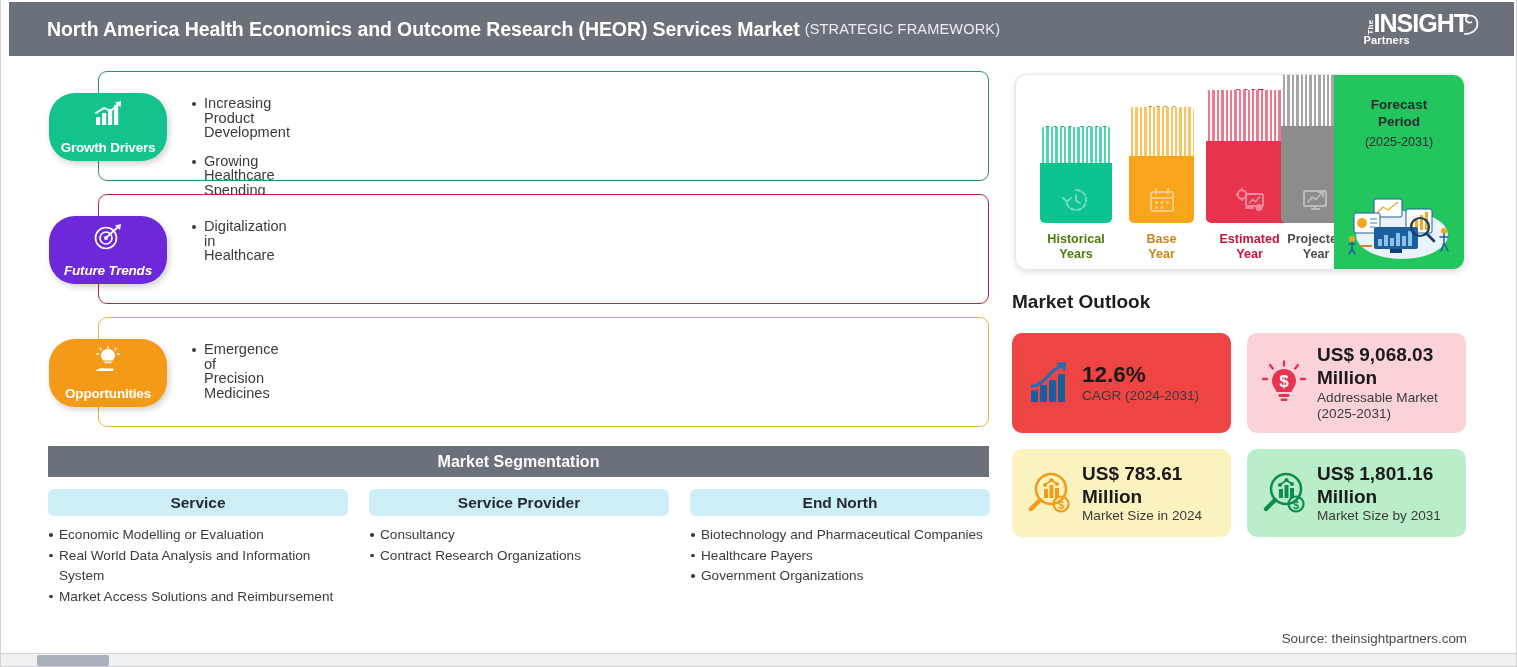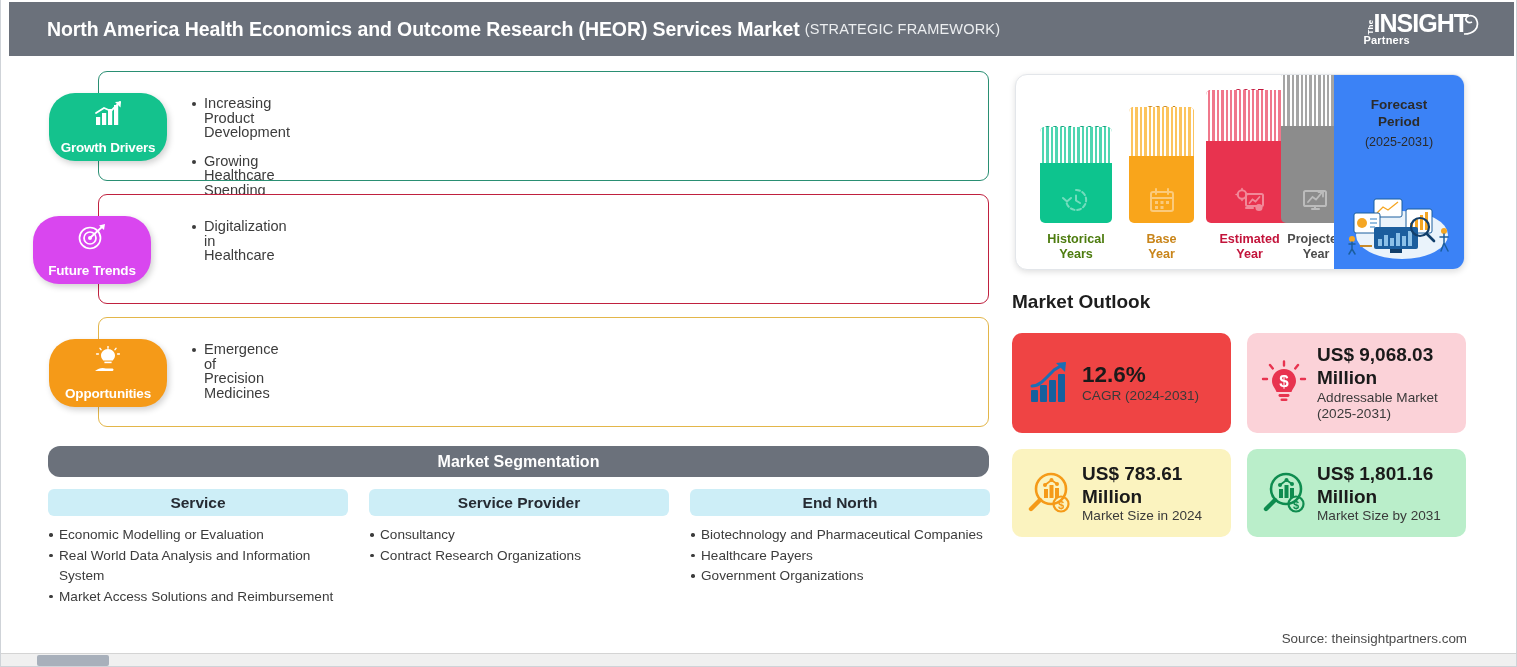--- a/index.html
+++ b/index.html
@@ -116,21 +116,21 @@
     position: absolute; left: 1px; top: 6px;
     width: 4px; height: 4px; border-radius: 50%;
     background: #3c3c3c;
   }
 
   
   #seg-header {
     position: absolute; left: 47px; top: 446px;
     width: 941px; height: 31px;
     background: #6b717b;
-    border-radius: 12px;
+    border-radius: 0;
     display: flex; align-items: center; justify-content: center;
   }
   #seg-header span {
     color: #ffffff; font-size: 16px; font-weight: bold;
   }
   .seg-col { position: absolute; top: 489px; }
   .seg-col-head {
     background: #cdeef7;
     border-radius: 6px;
     height: 27px;
@@ -163,21 +163,21 @@
     width: 450px; height: 196px;
     background: #ffffff;
     border-radius: 12px;
     border: 1px solid #e3e6ea;
     box-shadow: 0 2px 6px rgba(0,0,0,.13);
     overflow: hidden;
   }
   #forecast-side {
     position: absolute; right: 0; top: 0;
     width: 130px; height: 100%;
-    background: #3b82f6;
+    background: #22c55e;
     display: flex; flex-direction: column;
     align-items: center;
     padding-top: 22px;
   }
   #forecast-side .f-title {
     font-size: 13.5px; font-weight: bold; color: #2b2b2b;
     text-align: center; line-height: 1.25;
   }
   #forecast-side .f-sub {
     font-size: 12.5px; color: #2b2b2b;
@@ -283,21 +283,21 @@
     </div>
     <ul class="bullets" style="left:190px; top:96px;">
       <li>Increasing Product Development</li>
       <li>Growing Healthcare Spending</li>
       <li>Surge in Clinical Trials</li>
     </ul>
   </div>
 
   <div class="row-wrap">
     <div class="row-box" style="left:97px; top:194px; width:891px; height:110px; border:1.4px solid #c0213f;"></div>
-    <div class="row-badge" style="left:32px; top:216px; background:#d946ef;">
+    <div class="row-badge" style="left:48px; top:216px; background:#6d28d9;font-style:italic;">
       <svg class="badge-icon" viewBox="0 0 34 28">
         <circle cx="15" cy="15" r="10.5" fill="none" stroke="#fff" stroke-width="1.7"></circle>
         <circle cx="15" cy="15" r="6" fill="none" stroke="#fff" stroke-width="1.7"></circle>
         <circle cx="15" cy="15" r="2" fill="#fff"></circle>
         <path d="M15 15 L28 3" fill="none" stroke="#fff" stroke-width="1.8" stroke-linecap="round"></path>
         <path d="M24 2.5 L30 1 L29 7 Z" fill="#fff"></path>
       </svg>
       <span class="badge-label">Future Trends</span>
     </div>
     <ul class="bullets" style="left:190px; top:219px;">

